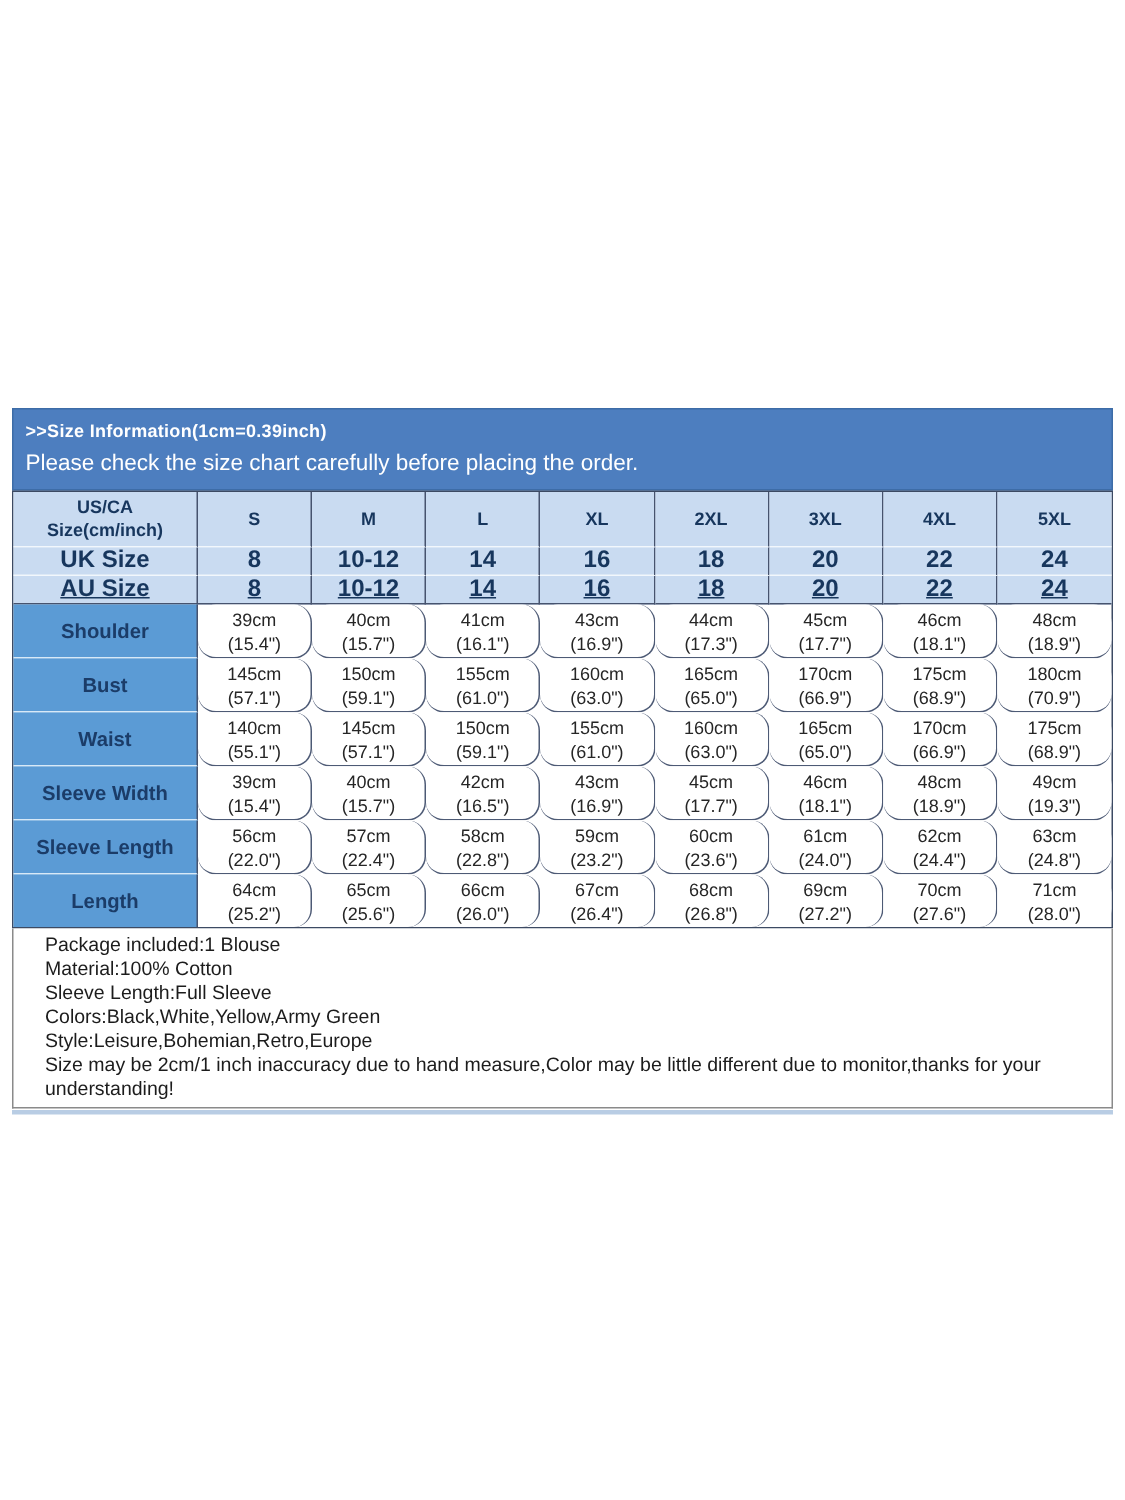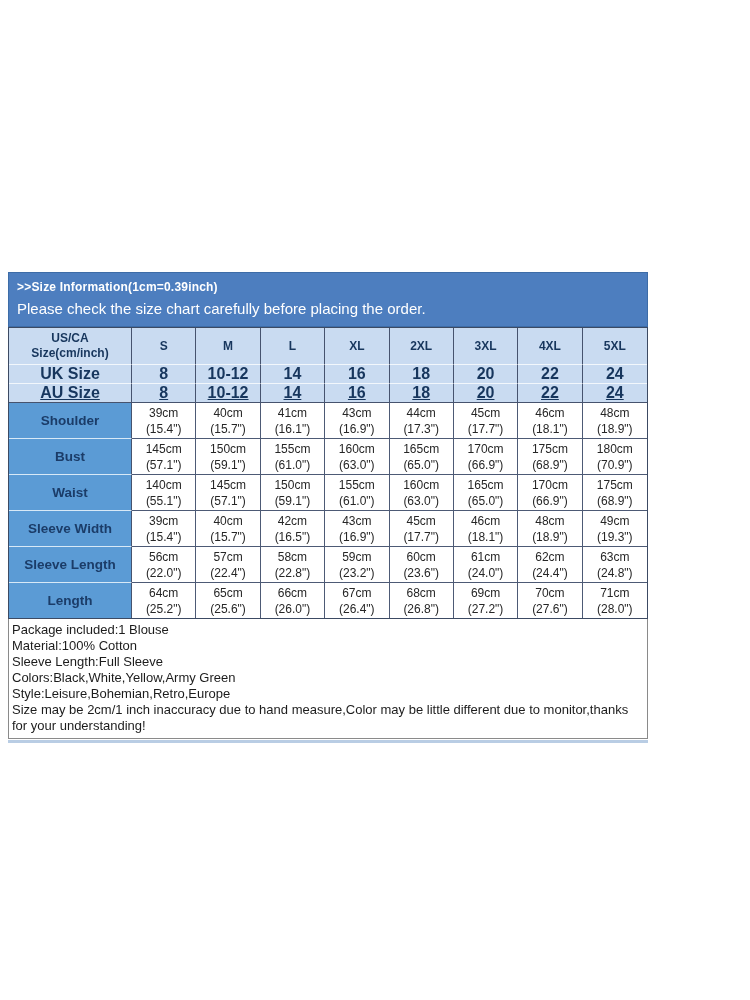--- a/index.html
+++ b/index.html
@@ -5,21 +5,21 @@
   html, body {
     margin: 0; padding: 0;
     width: 750px; height: 1000px;
     background: #ffffff;
     font-family: "Liberation Sans", "DejaVu Sans", sans-serif;
     overflow: hidden;
   }
   .content {
     position: absolute;
     left: 8px; top: 272px;
-    width: 640px;
+    width: 734px;
   }
   
   .banner {
     background: #4d7ebf;
     border: 1px solid #3d6ca7;
     color: #ffffff;
     padding: 7px 8px 9px 8px;
   }
   .banner-line1 {
     font-size: 12px;
@@ -73,29 +73,30 @@
     border-bottom: 1px solid #d8e9f7;
   }
   .measure-row-last .measure-label-th { border-bottom: none; }
   .measure-cell {
     background: #ffffff;
     color: #262626;
     font-size: 12px;
     height: 35px;
     border-right: 1px solid #4d5a75;
     border-bottom: 1px solid #4d5a75;
+    border-radius: 12px;
   }
   .measure-cell:last-child { border-right: none; }
   .measure-row-last .measure-cell { border-bottom: none; }
   .cm-line, .inch-line { line-height: 16px; }
   
   .notes {
     border: 1px solid #8a8a8a;
     border-top: none;
-    padding: 3px 3px 4px 3px;
+    padding: 3px 3px 4px 21px;
     color: #1c1c1c;
     font-size: 13px;
     line-height: 16px;
     background: #ffffff;
   }
   .bottom-strip {
     height: 3px;
     background: #b9cde4;
     margin-top: 1px;
   }

